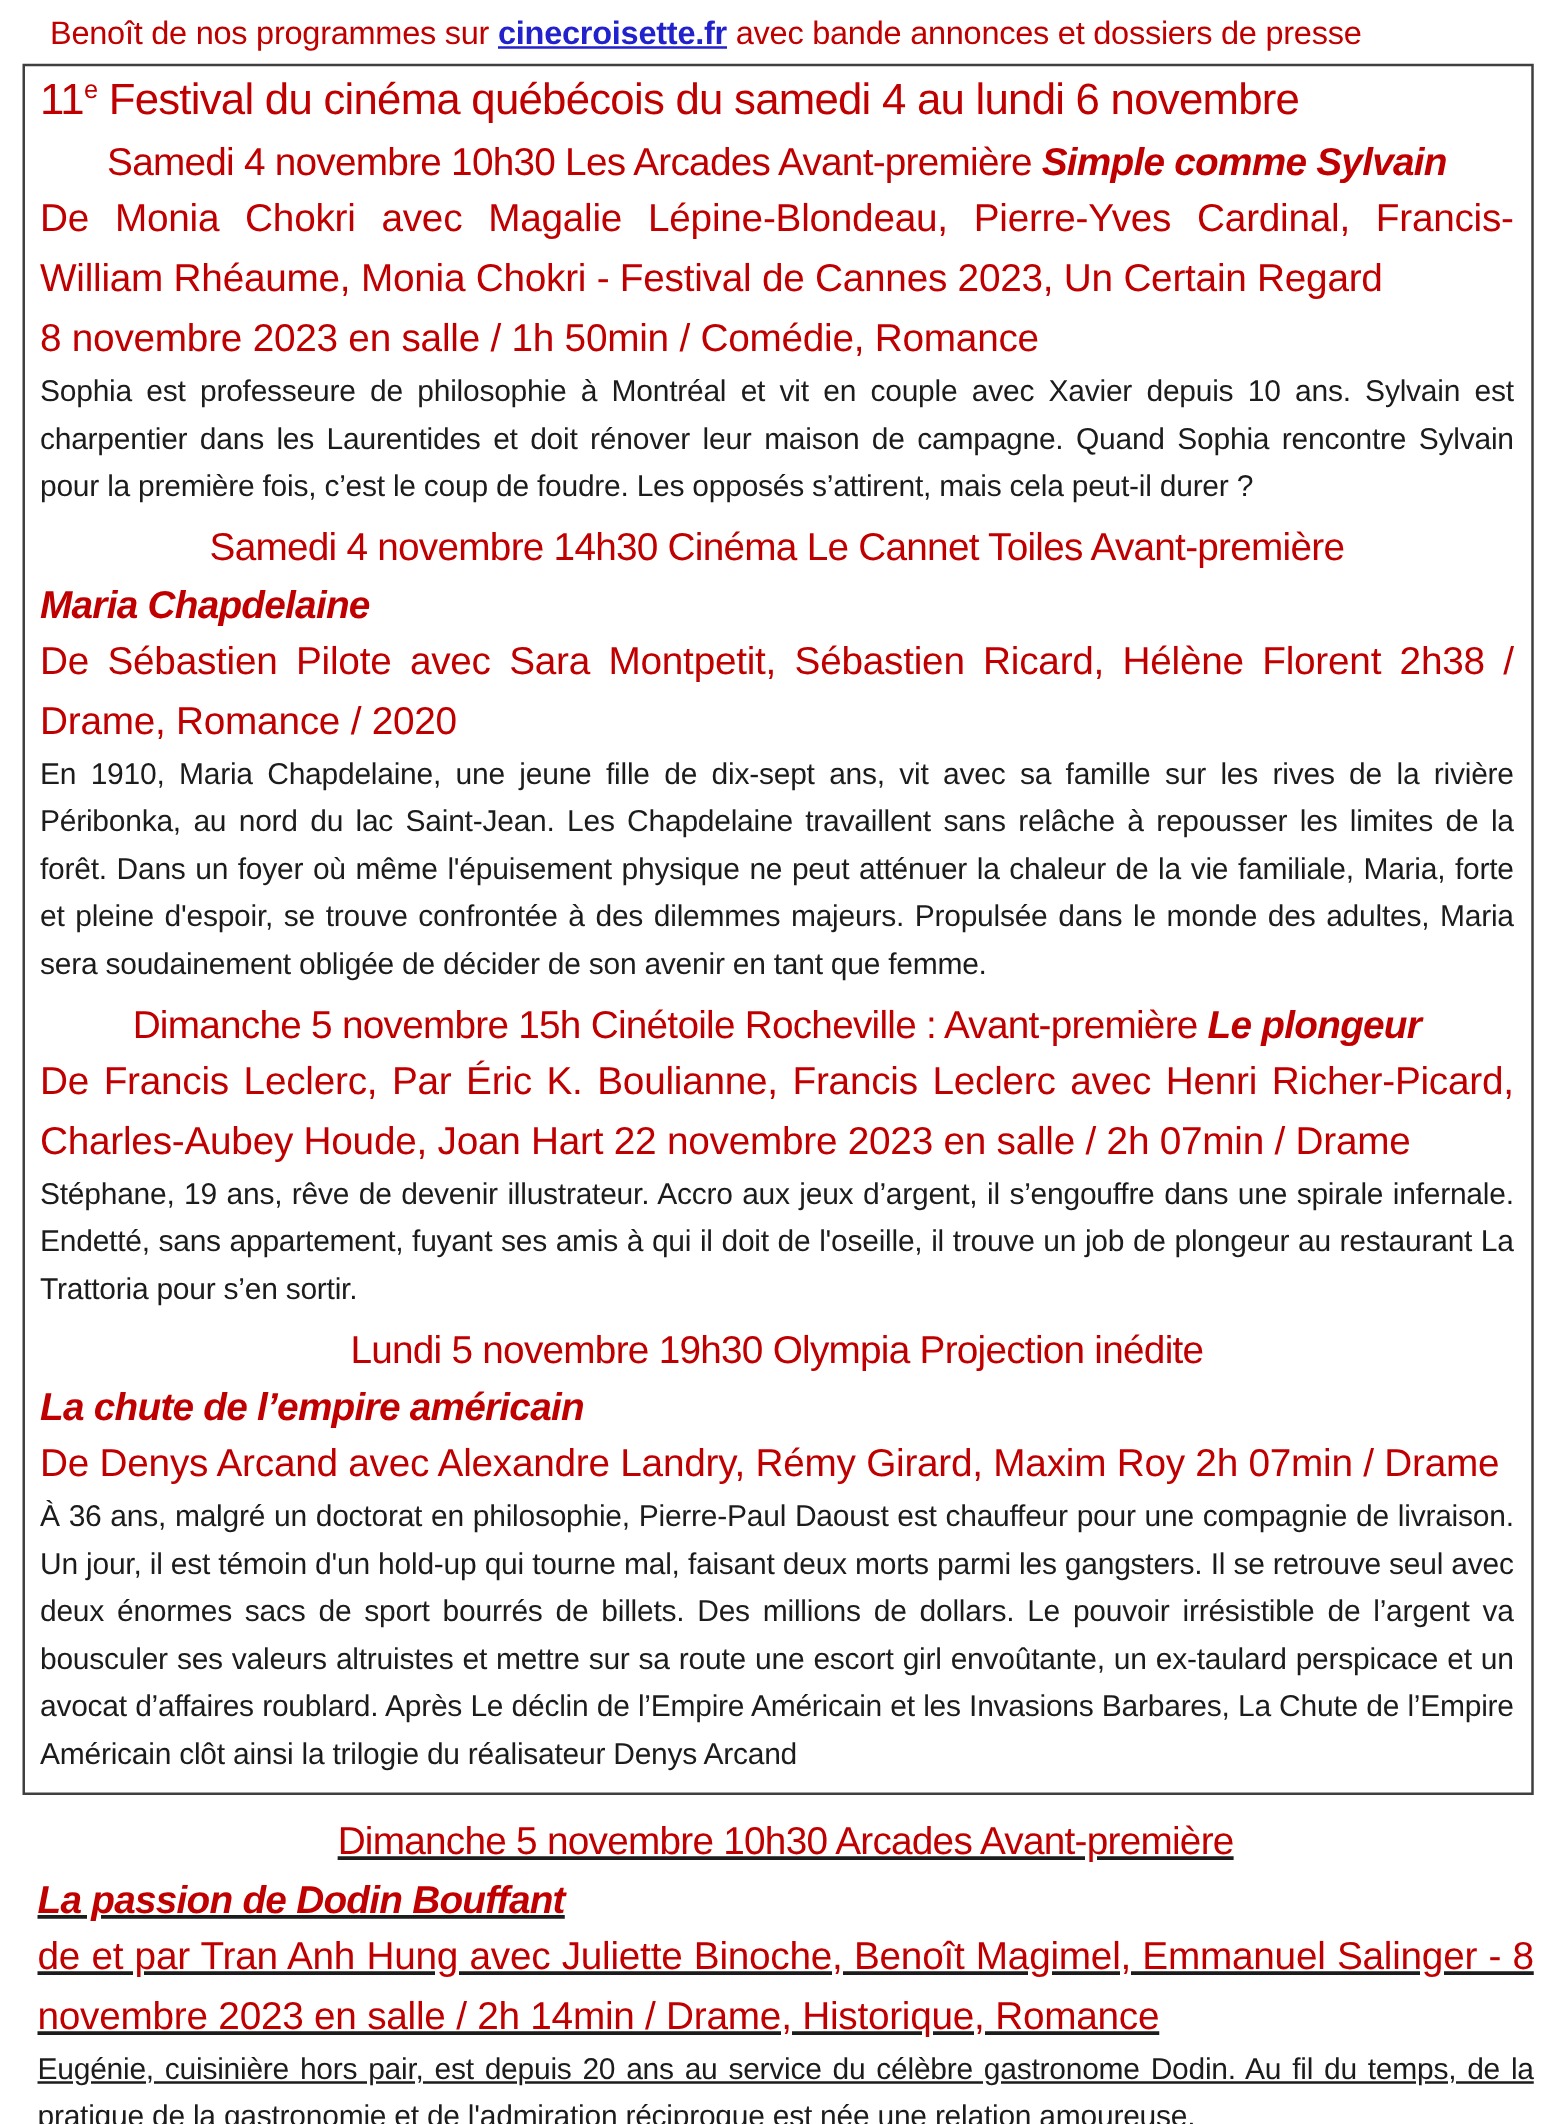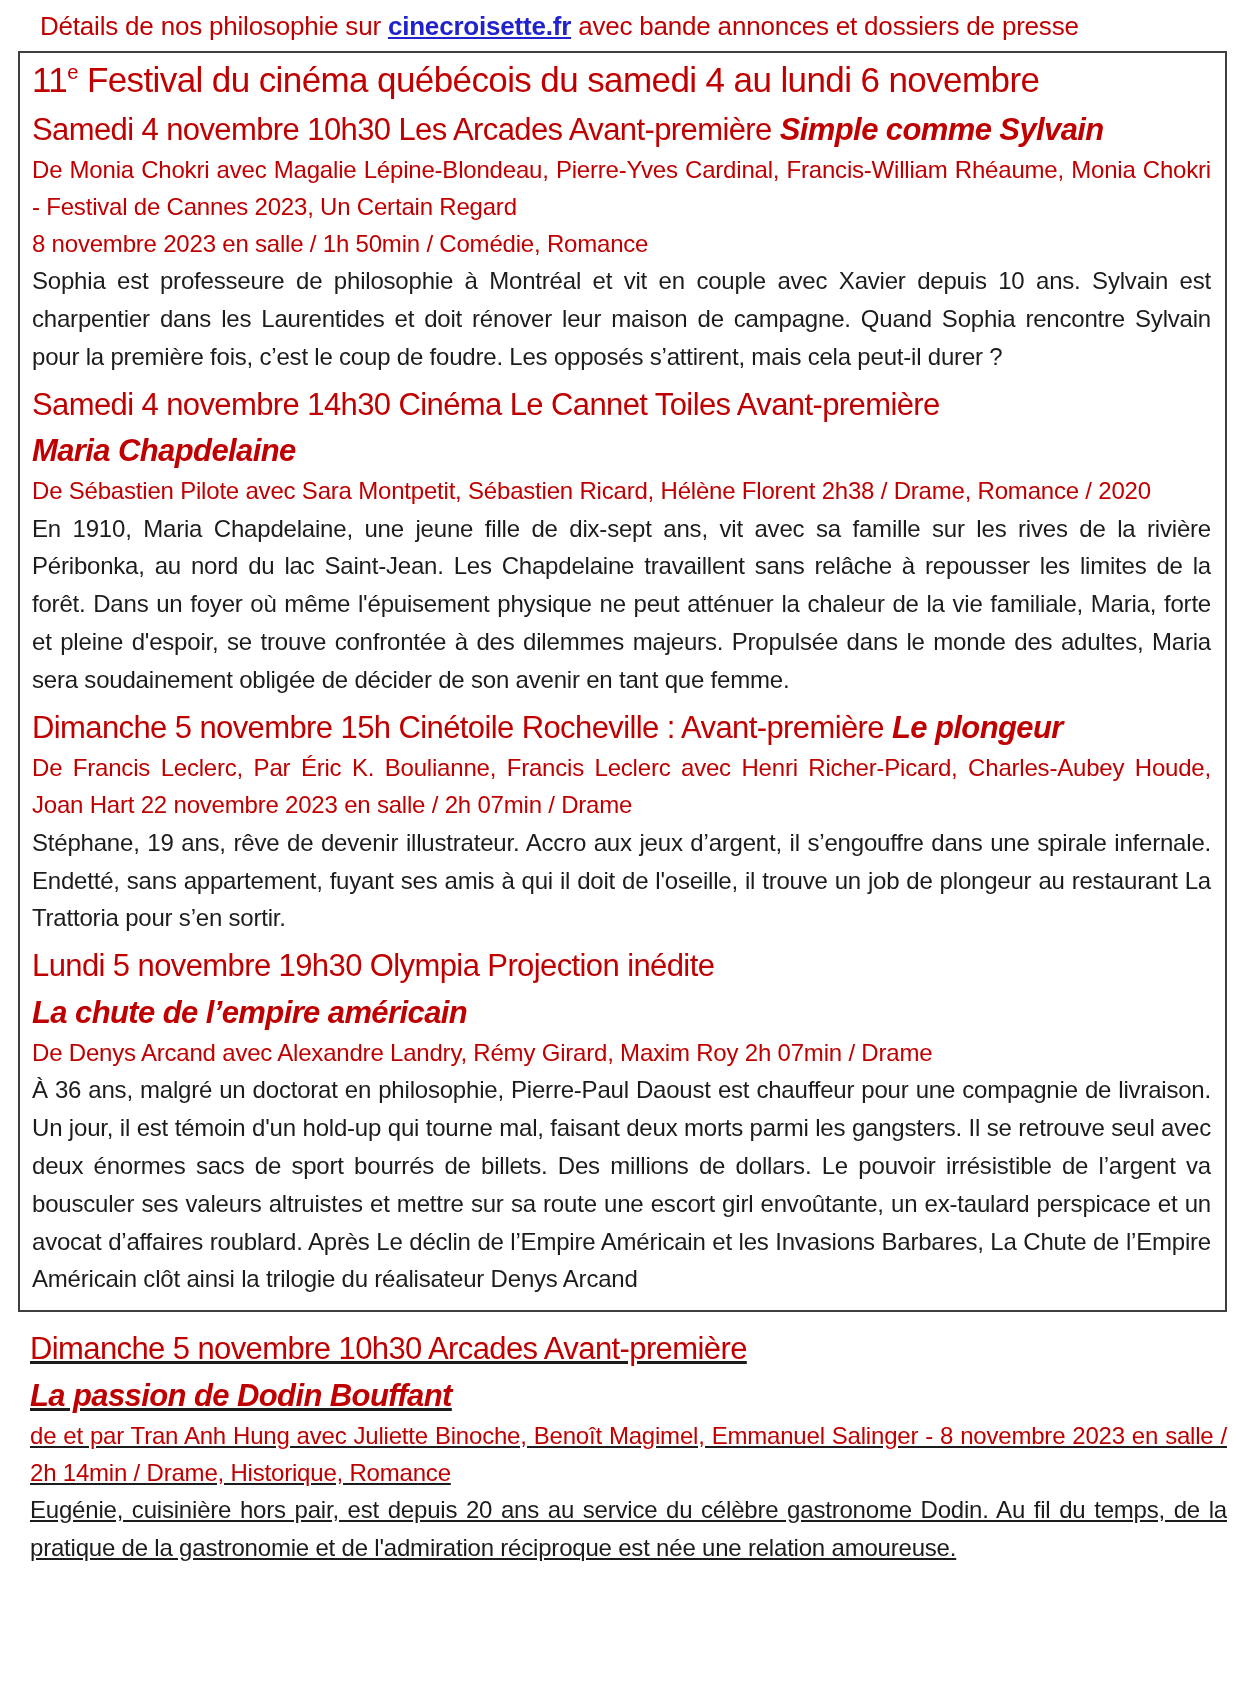--- a/index.html
+++ b/index.html
@@ -31,45 +31,45 @@
   h1.festival-title{
     margin:2px 0 6px; font-size:35px; font-weight:400;
     color:var(--red); letter-spacing:-0.6px; line-height:1.2;
   }
   .pricing{
     margin:0 0 4px; font-size:22px; font-weight:700; color:var(--ink);
   }
 
   h2.ev-head{
     margin:10px 0 3px; font-size:31px; font-weight:400;
-    color:var(--red); letter-spacing:-0.6px; line-height:1.2;
+    color:var(--red); letter-spacing:-0.6px; line-height:1.2;text-align:center;
   }
   .film-inline{font-weight:700; font-style:italic;}
   h3.film-title-line{
     margin:9px 0 3px; font-size:31px; font-weight:700; font-style:italic;
     color:var(--red); letter-spacing:-0.6px; line-height:1.2;
   }
 
   p.credits{
-    margin:0; font-size:24px; line-height:1.55;
+    margin:0; font-size:31px; line-height:1.55;
     color:var(--red); text-align:justify;
   }
   p.synopsis{
     margin:0; font-size:24px; line-height:1.58;
     color:var(--ink); text-align:justify;
   }
   .navy{color:var(--navy);}
 
   .after-box{margin:18px 13px 0 30px;text-decoration:underline;}
 </style>
 </head>
 <body>
 
 <div class="top-note">
-  <span>Détails de nos philosophie sur </span><a class="site-link" href="#">cinecroisette.fr</a><span> avec bande annonces et dossiers de presse</span>
+  <span>Benoît de nos programmes sur </span><a class="site-link" href="#">cinecroisette.fr</a><span> avec bande annonces et dossiers de presse</span>
 </div>
 
 <div class="festival-box">
 
   <h1 class="festival-title"><span>11</span><sup>e</sup><span> Festival du cinéma québécois du samedi 4 au lundi 6 novembre</span></h1>
 
 
   <section>
     <h2 class="ev-head"><span>Samedi 4 novembre 10h30 Les Arcades Avant-première </span><span class="film-inline">Simple comme Sylvain</span></h2>
     <p class="credits">De Monia Chokri avec Magalie Lépine-Blondeau, Pierre-Yves Cardinal, Francis-William Rhéaume, Monia Chokri - Festival de Cannes 2023, Un Certain Regard</p>

